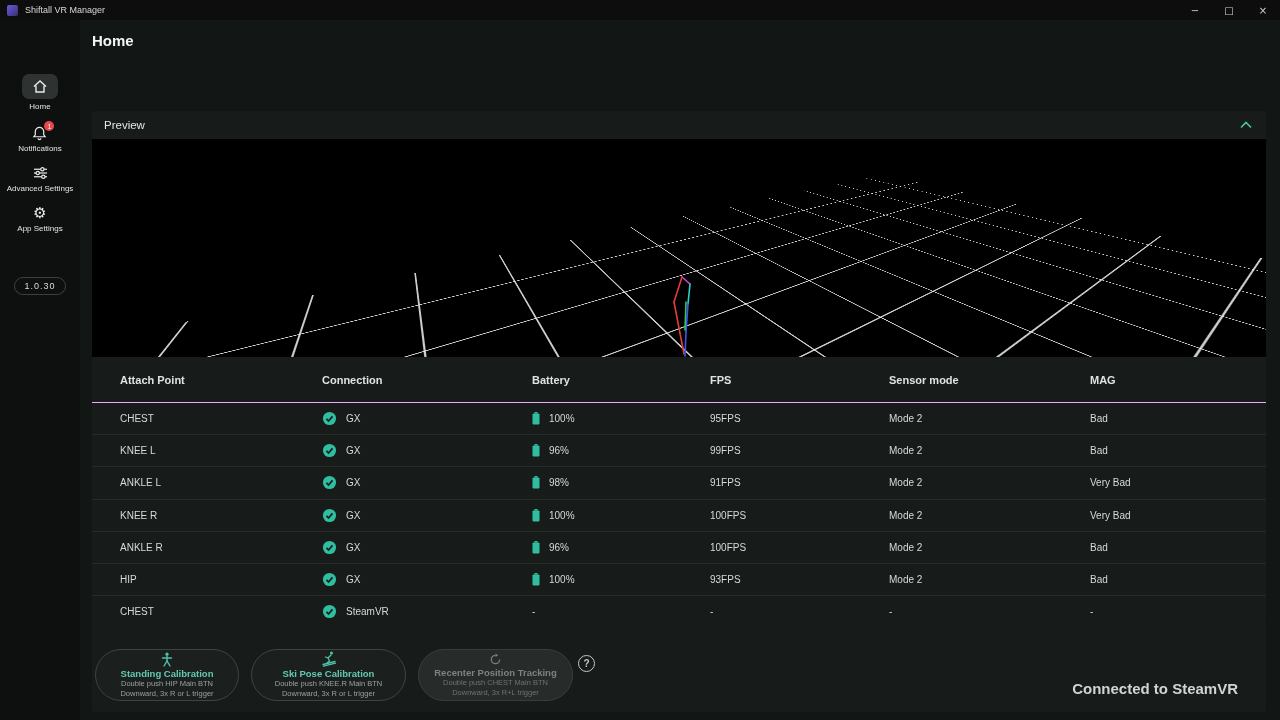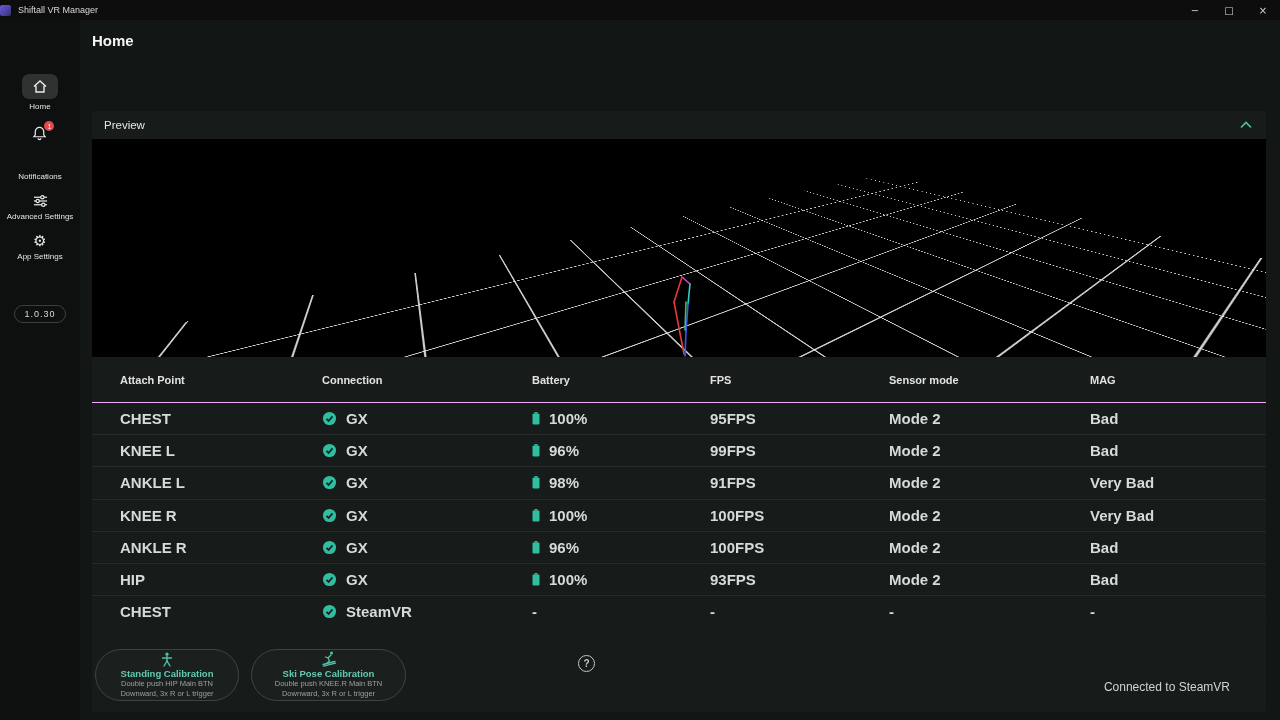--- a/index.html
+++ b/index.html
@@ -1,37 +1,37 @@
 <!DOCTYPE html>
 <html><head>
 <meta charset="utf-8">
 <style>
   * { box-sizing: border-box; margin: 0; padding: 0; }
   html,body { width:1280px; height:720px; overflow:hidden; }
   body { font-family:"Liberation Sans", sans-serif; background:#121615; position:relative; }
 
   
   .titlebar { position:absolute; top:0; left:0; width:1280px; height:20px; background:#0c0d0c;
-              display:flex; align-items:center; z-index:10; }
+              display:flex; align-items:center; padding-left:7px; z-index:10; }
   .app-icon { width:11px; height:11px; border-radius:2px;
               background:linear-gradient(135deg,#6a5ae0,#37306e); margin-right:7px; }
   .win-title { font-size:9px; color:#d6d9d7; }
   .win-controls { margin-left:auto; display:flex; height:100%; }
   .win-btn { width:34px; height:100%; display:flex; align-items:center; justify-content:center;
              color:#cfd2d0; font-size:10px; font-family:"DejaVu Sans", sans-serif; cursor:default; }
 
   
   .sidebar { position:absolute; top:20px; left:0; width:80px; height:700px; background:#0d100f;
              display:flex; flex-direction:column; align-items:center; }
   .nav-item { display:flex; flex-direction:column; align-items:center; cursor:pointer; }
   .nav-label { font-size:8px; color:#e2e5e3; margin-top:3px; white-space:nowrap; }
   .home-tile { width:36px; height:25px; border-radius:7px; background:#2e3331;
                display:flex; align-items:center; justify-content:center; }
   .nav-home { margin-top:54px; }
-  .nav-notif { margin-top:14px;gap:28px; }
+  .nav-notif { margin-top:14px; }
   .nav-adv { margin-top:12px; }
   .nav-app { margin-top:12px; }
   .icon-wrap { position:relative; display:flex; align-items:center; justify-content:center; height:16px; }
   .badge { position:absolute; top:-4px; right:-7px; min-width:10px; height:10px; border-radius:50%;
            background:#e5484d; color:#fff; font-size:6.5px; display:flex; align-items:center;
            justify-content:center; }
   .gear-glyph { font-family:"DejaVu Sans", sans-serif; font-size:15px; color:#e8eae9; line-height:16px; }
   .version-pill { margin-top:44px; border:1px solid #3a403d; border-radius:10px; padding:3px 9px;
                   font-size:9px; color:#d9dcda; letter-spacing:1px; }
 
@@ -55,21 +55,21 @@
                   repeating-linear-gradient(90deg, rgba(235,240,238,0.85) 0 2px, transparent 2px 115px); }
   .skeleton { position:absolute; left:570px; top:133px; }
 
   
   .table { position:absolute; top:246px; left:0; width:1174px; }
   .t-row { display:grid; grid-template-columns:202px 210px 178px 179px 201px 176px;
            align-items:center; padding-left:28px; border-bottom:1px solid #262b29; }
   .t-head { height:46px; border-bottom:1px solid #f0abfc; }
   .t-head > div { font-size:11px; font-weight:700; color:#e0e3e1; }
   .t-data { height:32.2px; }
-  .cell { font-size:15px; color:#d6dad8;font-weight:bold; }
+  .cell { font-size:10px; color:#d6dad8; }
   .cell-flex { display:flex; align-items:center; gap:9px; }
   .hscrollbar { position:absolute; left:13px; bottom:10px; width:1148px; height:5px;
                 border-radius:3px; background:#4a504d; cursor:pointer; }
 
   
   .panel-b { position:absolute; top:602px; left:12px; width:1174px; height:90px; }
   .qs-header { height:30px; display:flex; align-items:center; padding:0 14px 0 12px;
                font-size:11.5px; color:#e4e7e5; }
   .qs-buttons { position:absolute; left:3px; top:27px; display:flex; gap:12px; }
   .qs-btn { height:52px; border-radius:26px; border:1px solid #3e4442; background:#1b201e;
@@ -77,21 +77,21 @@
             cursor:pointer; padding:0 8px; }
   .qb1 { width:144px; } .qb2 { width:155px; } .qb3 { width:155px; }
   .qs-label { font-size:9.5px; font-weight:700; color:#63c8b3; margin-top:1px; }
   .qs-desc { font-size:7.5px; color:#9aa09d; line-height:1.3; }
   .qs-btn.disabled { background:#272c2a; border-color:#393e3c; }
   .qs-btn.disabled .qs-label { color:#7c8280; }
   .qs-btn.disabled .qs-desc { color:#6d7370; }
   .help-btn { position:absolute; left:486px; top:33px; width:17px; height:17px; border-radius:50%;
               border:1.5px solid #c3c7c5; color:#c3c7c5; font-size:10px; font-weight:700;
               display:flex; align-items:center; justify-content:center; cursor:pointer; }
-  .status-text { position:absolute; right:36px; top:58px; font-size:12px; color:#d0d4d2; }
+  .status-text { position:absolute; right:28px; top:58px; font-size:15px; color:#d0d4d2;font-weight:bold; }
 </style>
 </head>
 <body>
 
 <div class="titlebar">
   <div class="app-icon"></div>
   <div class="win-title">Shiftall VR Manager</div>
   <div class="win-controls">
     <div class="win-btn">−</div>
     <div class="win-btn">□</div>
@@ -359,20 +359,29 @@
             <path d="M9 4 L6 7 L7.5 10 M6 7 L3.5 6 M7.5 10 L5 12"></path>
             <line x1="1" y1="13.5" x2="13" y2="10.5"></line>
               <line x1="1.5" y1="15.2" x2="13.5" y2="12.2"></line>
           </g>
         </svg>
         <div class="qs-label">Ski Pose Calibration</div>
         <div class="qs-desc">Double push KNEE.R Main BTN</div>
         <div class="qs-desc">Downward, 3x R or L trigger</div>
       </div>
 
+      <div class="qs-btn qb3 disabled">
+        <svg width="13" height="13" viewBox="0 0 14 14">
+          <path d="M11.5 7A4.5 4.5 0 1 1 7 2.5" fill="none" stroke="#787e7b" stroke-width="1.4"></path>
+          <path d="M7 0.6 L10 2.5 L7 4.4 Z" fill="#787e7b"></path>
+        </svg>
+        <div class="qs-label">Recenter Position Tracking</div>
+        <div class="qs-desc">Double push CHEST Main BTN</div>
+        <div class="qs-desc">Downward, 3x R+L trigger</div>
+      </div>
     </div>
 
     <div class="help-btn">?</div>
 
     <div class="status-text">Connected to SteamVR</div>
   </div>
 
 </div>
 
 </body></html>

